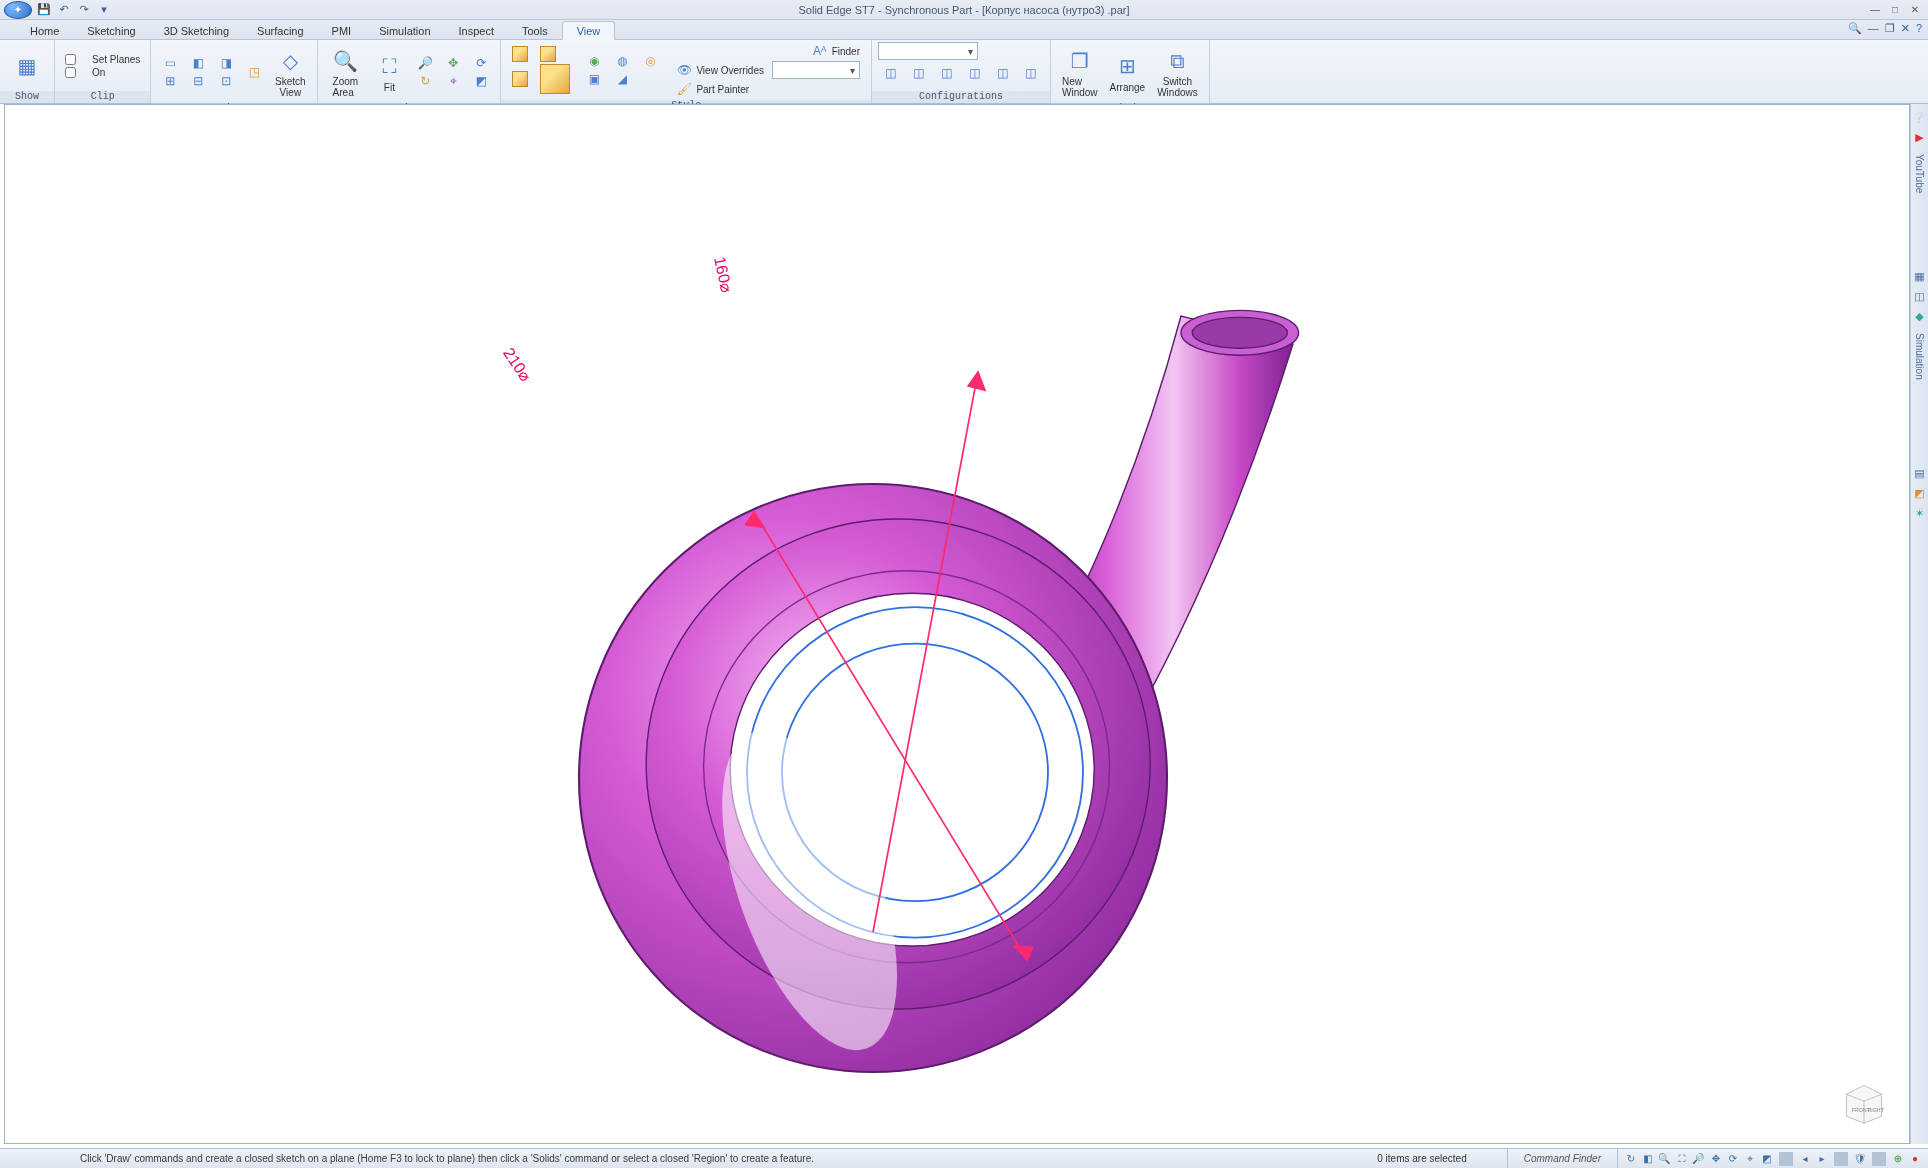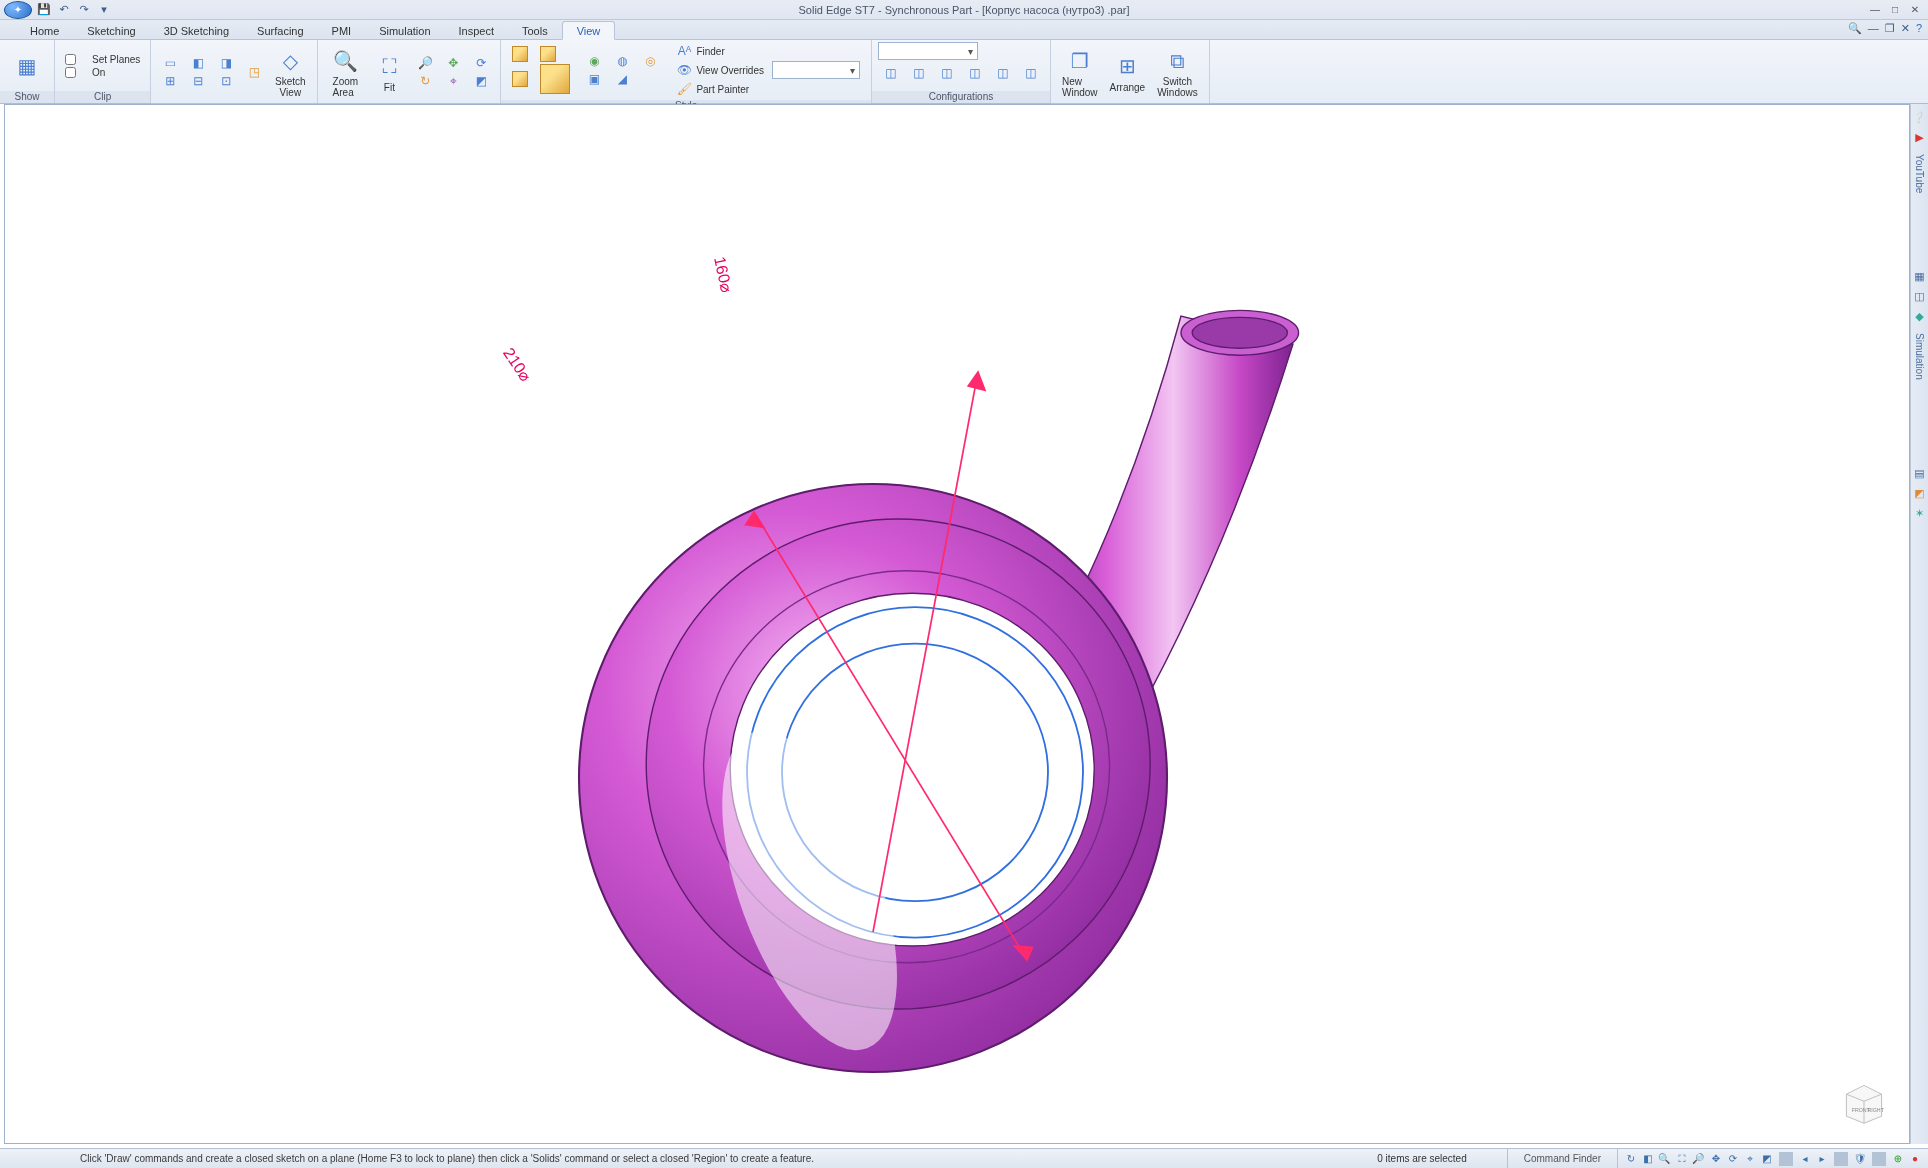--- a/index.html
+++ b/index.html
@@ -17,21 +17,21 @@
 
 .tabrow { height: 20px; background: linear-gradient(#e6ebf3, #dce4f0); display: flex; align-items: flex-end; font-size: 11px; color: #333; padding-left: 16px; border-bottom: 1px solid #b8c4d6; position: relative; }
 .tab { padding: 3px 14px 2px 14px; cursor: default; }
 .tab.active { background: #f2f5fa; border: 1px solid #b8c4d6; border-bottom: 1px solid #f2f5fa; border-radius: 3px 3px 0 0; color: #2b5fb5; margin-bottom: -1px; }
 .tabrow-icons { position: absolute; right: 6px; top: 2px; display: flex; gap: 6px; font-size: 11px; color: #3b5f8a; }
 
 
 .ribbon { height: 64px; background: linear-gradient(#f2f5fa, #e6edf6); border-bottom: 1px solid #b0bccf; display: flex; }
 .group { border-right: 1px solid #c6d0e0; display: flex; flex-direction: column; justify-content: space-between; }
 .group-body { flex: 1; display: flex; align-items: center; padding: 2px 6px; gap: 2px; }
-.group-label { font-size: 10px; color: #4a5568; text-align: center; padding: 0 4px 1px 4px; background: rgba(200,210,225,.35); }
+.group-label { font-size: 10px; color: #4a5568; text-align: center; padding: 0 4px 1px 4px; background: rgba(200,210,225,.35); font-family: Liberation Mono, monospace; }
 .rbtn { display: flex; flex-direction: column; align-items: center; justify-content: center; padding: 2px 4px; font-size: 10px; color: #333; border: 1px solid transparent; min-width: 20px; }
 .rbtn .ico { width: 16px; height: 16px; display: flex; align-items: center; justify-content: center; font-size: 12px; }
 .rbtn.big .ico { width: 32px; height: 32px; font-size: 20px; }
 .stack { display: flex; flex-direction: column; gap: 0px; }
 .stack .rbtn { flex-direction: row; gap: 4px; justify-content: flex-start; min-width: 0; padding: 0px 4px; }
 .chk { display: flex; align-items: center; gap: 16px; font-size: 10px; color: #333; padding: 1px 4px; }
 .chk input { width: 11px; height: 11px; }
 .select-box { width: 88px; height: 18px; border: 1px solid #9db2cc; background: #fff; font-size: 10px; padding: 0 4px; display: flex; align-items: center; justify-content: space-between; color: #555; }
 .iconf { color: #4b7fd0; }
 .iconf.or { color: #e29a3b; }
@@ -47,21 +47,21 @@
 .right-strip { position: absolute; right: 0; top: 104px; width: 18px; bottom: 24px; background: linear-gradient(90deg,#e6ecf4,#dbe4f0); border-left: 1px solid #bcc9da; display: flex; flex-direction: column; align-items: center; gap: 6px; padding-top: 6px; font-size: 11px; color: #4a6fa0; }
 .strip-ico { width: 14px; height: 14px; display: flex; align-items: center; justify-content: center; }
 .strip-lab { writing-mode: vertical-rl; font-size: 10px; color: #4a6fa0; margin: 4px 0; }
 
 
 .status { position: absolute; left: 0; right: 0; bottom: 0; height: 20px; background: linear-gradient(#eef2f8,#dde5f0); border-top: 1px solid #b4c2d6; display: flex; align-items: center; font-size: 10px; color: #333; }
 .status-spacer { width: 20px; }
 .hint { flex: 0 0 auto; padding-left: 60px; color: #3a3a3a; }
 .status-fill { flex: 1; }
 .sel-info { padding: 0 40px; }
-.cmd-finder { border-left: 1px solid #b4c2d6; border-right: 1px solid #b4c2d6; padding: 0 16px; height: 100%; display: flex; align-items: center; color: #555; min-width: 90px; }
+.cmd-finder { border-left: 1px solid #b4c2d6; border-right: 1px solid #b4c2d6; padding: 0 16px; height: 100%; display: flex; align-items: center; color: #555; min-width: 90px; font-style: italic; }
 .status-icons { display: flex; gap: 3px; padding: 0 6px; align-items: center; }
 .status-icons span { width: 14px; height: 14px; display: flex; align-items: center; justify-content: center; font-size: 10px; color: #3b6fa8; }
 .sep { width: 1px; height: 14px; background: #b4c2d6; margin: 0 2px; }
 
 
 .cube-ico { width: 16px; height: 16px; background: linear-gradient(135deg,#fce08a 40%,#e0a63c 100%); border: 1px solid #c08a2a; }
 .cube-ico.big { width: 30px; height: 30px; }
 </style>
 </head>
 <body>
@@ -240,21 +240,21 @@
         <div style="display:flex;gap:2px;">
           <div class="rbtn">
               <span class="ico iconf">▣</span>
             </div>
           <div class="rbtn">
               <span class="ico iconf">◢</span>
             </div>
         </div>
       </div>
       <div class="stack" style="margin-left:6px;">
-        <div class="rbtn" style="justify-content:flex-start">
+        <div class="rbtn" style="justify-content:flex-end">
             <span class="ico iconf">Aᴬ</span>
             <span>Finder</span>
           </div>
         <div class="rbtn" style="justify-content:flex-start">
             <span class="ico iconf">👁</span>
             <span>View Overrides</span>
             <div class="select-box" style="margin-left:4px;">
               <span></span>
               <span>▾</span>
             </div>

